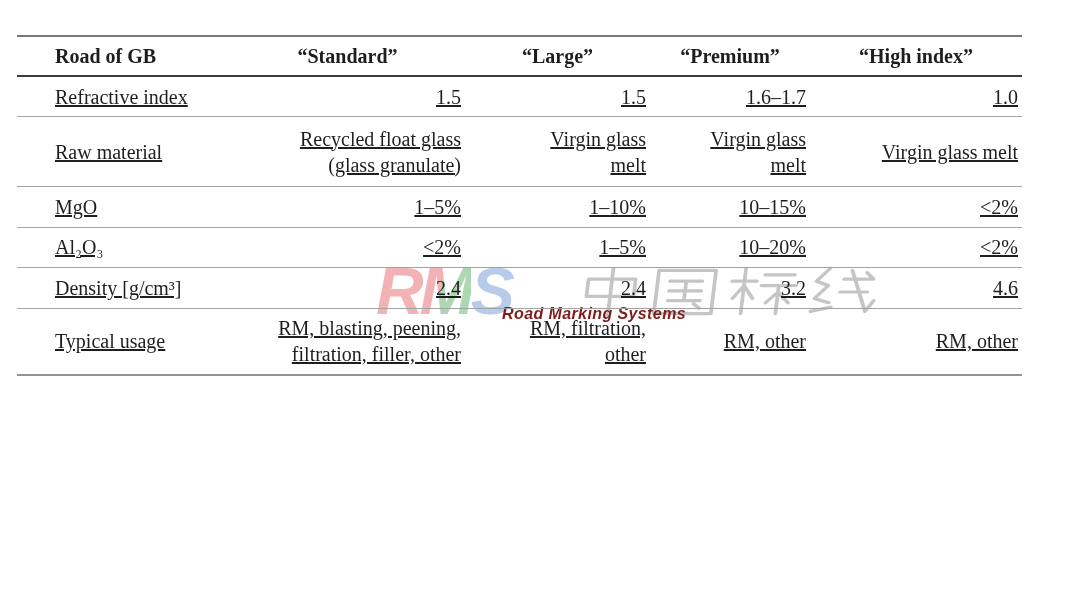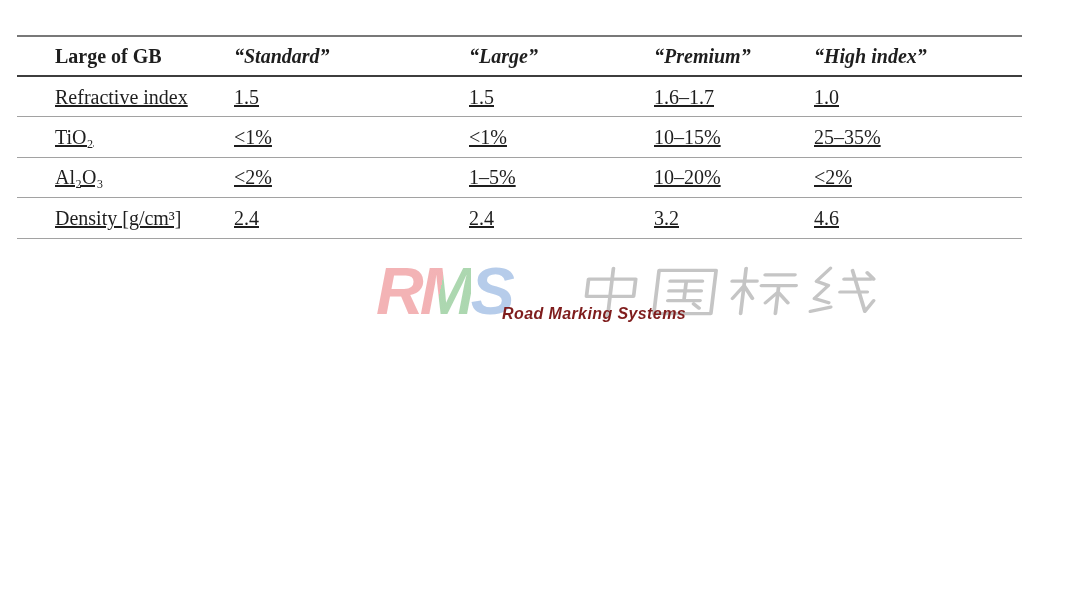--- a/index.html
+++ b/index.html
@@ -87,27 +87,27 @@
   tbody tr.raw   { height: 70px; }
   tbody tr.usage { height: 67px; border-bottom: 2.5px solid #949494; }
 
   th, td {
     font-weight: normal;
     vertical-align: middle;
     line-height: 26px;
     padding: 2px 4px;
   }
   thead th { font-weight: bold; }
-  .col-head { text-align: left; font-style: italic; }
+  .col-head { text-align: center; }
   .row-label, thead th.lbl {
     text-align: left;
     padding-left: 38px;
   }
   td.val {
-    text-align: left;
+    text-align: right;
     white-space: pre-line;
   }
 </style>
 </head>
 <body>
 
 <div class="page">
 
   <div class="watermark">
     <div class="wm-logo">
@@ -128,52 +128,71 @@
     <table>
       <colgroup>
         <col class="c0">
           <col class="c1">
           <col class="c2">
           <col class="c3">
           <col class="c4">
       </colgroup>
       <thead>
         <tr>
-          <th class="lbl">Large of GB</th>
+          <th class="lbl">Road of GB</th>
           <th class="col-head">“Standard”</th>
           <th class="col-head">“Large”</th>
           <th class="col-head">“Premium”</th>
           <th class="col-head">“High index”</th>
         </tr>
       </thead>
       <tbody>
         <tr>
           <td class="row-label">Refractive index</td>
           <td class="val">1.5</td>
           <td class="val">1.5</td>
           <td class="val">1.6–1.7</td>
           <td class="val">1.0</td>
         </tr>
+        <tr class="raw">
+          <td class="row-label">Raw material</td>
+          <td class="val">Recycled float glass
+(glass granulate)</td>
+          <td class="val">Virgin glass
+melt</td>
+          <td class="val">Virgin glass
+melt</td>
+          <td class="val">Virgin glass melt</td>
+        </tr>
         <tr>
-          <td class="row-label">TiO₂</td>
-          <td class="val">&lt;1%</td>
-          <td class="val">&lt;1%</td>
+          <td class="row-label">MgO</td>
+          <td class="val">1–5%</td>
+          <td class="val">1–10%</td>
           <td class="val">10–15%</td>
-          <td class="val">25–35%</td>
+          <td class="val">&lt;2%</td>
         </tr>
         <tr>
           <td class="row-label">Al₂O₃</td>
           <td class="val">&lt;2%</td>
           <td class="val">1–5%</td>
           <td class="val">10–20%</td>
           <td class="val">&lt;2%</td>
         </tr>
         <tr>
           <td class="row-label">Density [g/cm³]</td>
           <td class="val">2.4</td>
           <td class="val">2.4</td>
           <td class="val">3.2</td>
           <td class="val">4.6</td>
         </tr>
+        <tr class="usage">
+          <td class="row-label">Typical usage</td>
+          <td class="val">RM, blasting, peening,
+filtration, filler, other</td>
+          <td class="val">RM, filtration,
+other</td>
+          <td class="val">RM, other</td>
+          <td class="val">RM, other</td>
+        </tr>
       </tbody>
     </table>
   </div>
 </div>
 
 </body></html>

